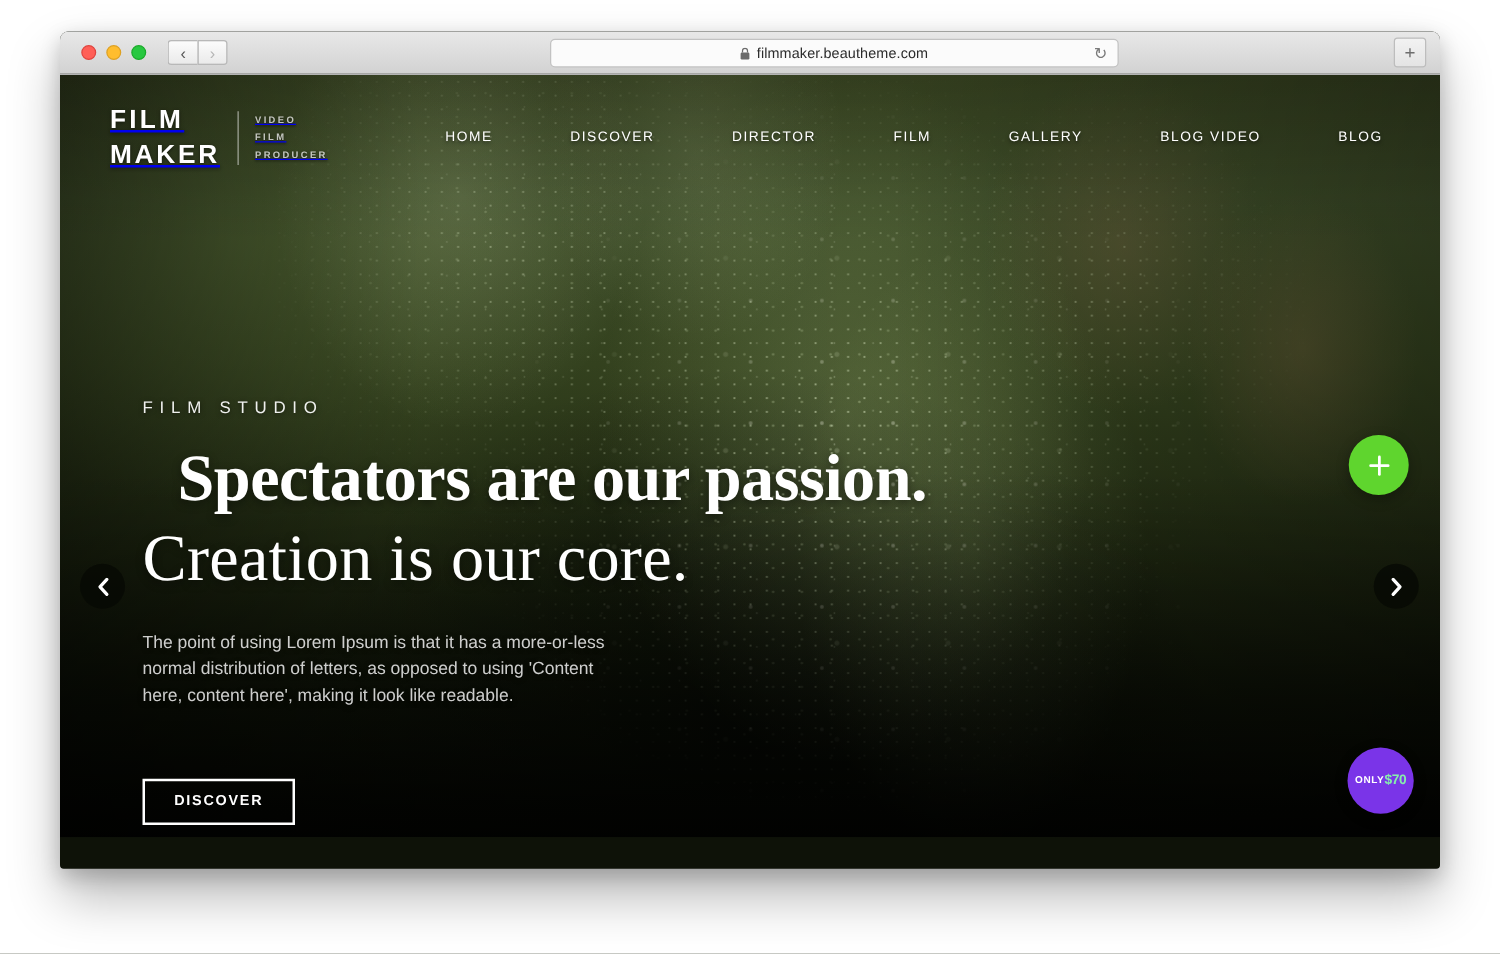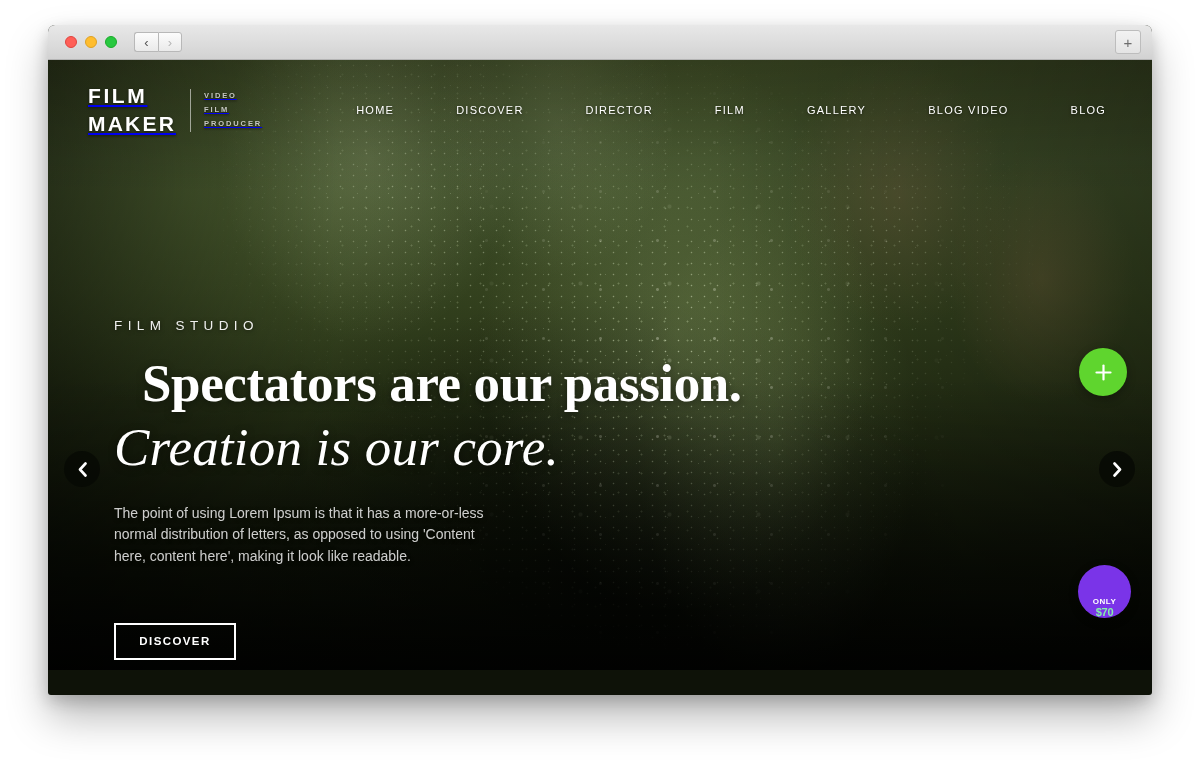--- a/index.html
+++ b/index.html
@@ -204,21 +204,20 @@
     font-weight:bold;
     font-size:53px;
     line-height:1.16;
     color:#ffffff;
     letter-spacing:-.4px;
     text-shadow:0 2px 8px rgba(0,0,0,.45);
     margin-left:28px;
   }
   #hero-title-2 {
     font-family:"Liberation Serif", serif;
-    font-style:italic;
     font-weight:normal;
     font-size:53px;
     line-height:1.18;
     color:#ffffff;
     letter-spacing:.2px;
     margin-top:2px;
     text-shadow:0 2px 8px rgba(0,0,0,.45);
   }
   #hero-paragraph {
     margin-top:24px;
@@ -260,26 +259,26 @@
     right:25px; top:288px;
     width:48px; height:48px;
     border-radius:50%;
     background:#5fd52e;
     display:flex; align-items:center; justify-content:center;
     z-index:6;
     box-shadow:0 3px 10px rgba(0,0,0,.3);
   }
   #price-badge {
     position:absolute;
-    right:21px; top:505px;
+    right:21px; top:538px;
     width:53px; height:53px;
     border-radius:50%;
     background:#7a34e8;
-    display:flex; flex-direction:column;
-    align-items:center; justify-content:flex-end;
+    display:flex; flex-direction:row;
+    align-items:center; justify-content:center;
     z-index:6;
     box-shadow:0 3px 10px rgba(0,0,0,.3);
   }
   #price-badge-only {
     color:#ffffff; font-size:8px; font-weight:bold;
     letter-spacing:.5px; line-height:1;
     margin-bottom:1px;
   }
   #price-badge-amount {
     color:#86efac; font-size:11px; font-weight:bold;
@@ -297,20 +296,32 @@
       <div class="tl tl-close"></div>
       <div class="tl tl-min"></div>
       <div class="tl tl-max"></div>
     </div>
 
     <div class="nav-btns">
       <div class="nav-btn back">‹</div>
       <div class="nav-btn fwd">›</div>
     </div>
 
+    <div id="addressbar-wrap">
+      <div id="addressbar">
+        <span id="lock-icon">
+          <svg width="8" height="10" viewBox="0 0 8 10">
+            <rect x="0.5" y="4" width="7" height="5.5" rx="1" fill="#6b6b6b"></rect>
+            <path d="M2 4V2.6a2 2 0 0 1 4 0V4" stroke="#6b6b6b" stroke-width="1" fill="none"></path>
+          </svg>
+        </span>
+        <span id="url-text">filmmaker.beautheme.com</span>
+        <span id="reload-icon">↻</span>
+      </div>
+    </div>
 
     <div id="newtab-btn">+</div>
   </div>
 
   <div id="page">
 
     <div id="hero-bg"></div>
     <div id="hero-speckle"></div>
     <div id="hero-speckle-2"></div>
     <div id="hero-vignette"></div>

